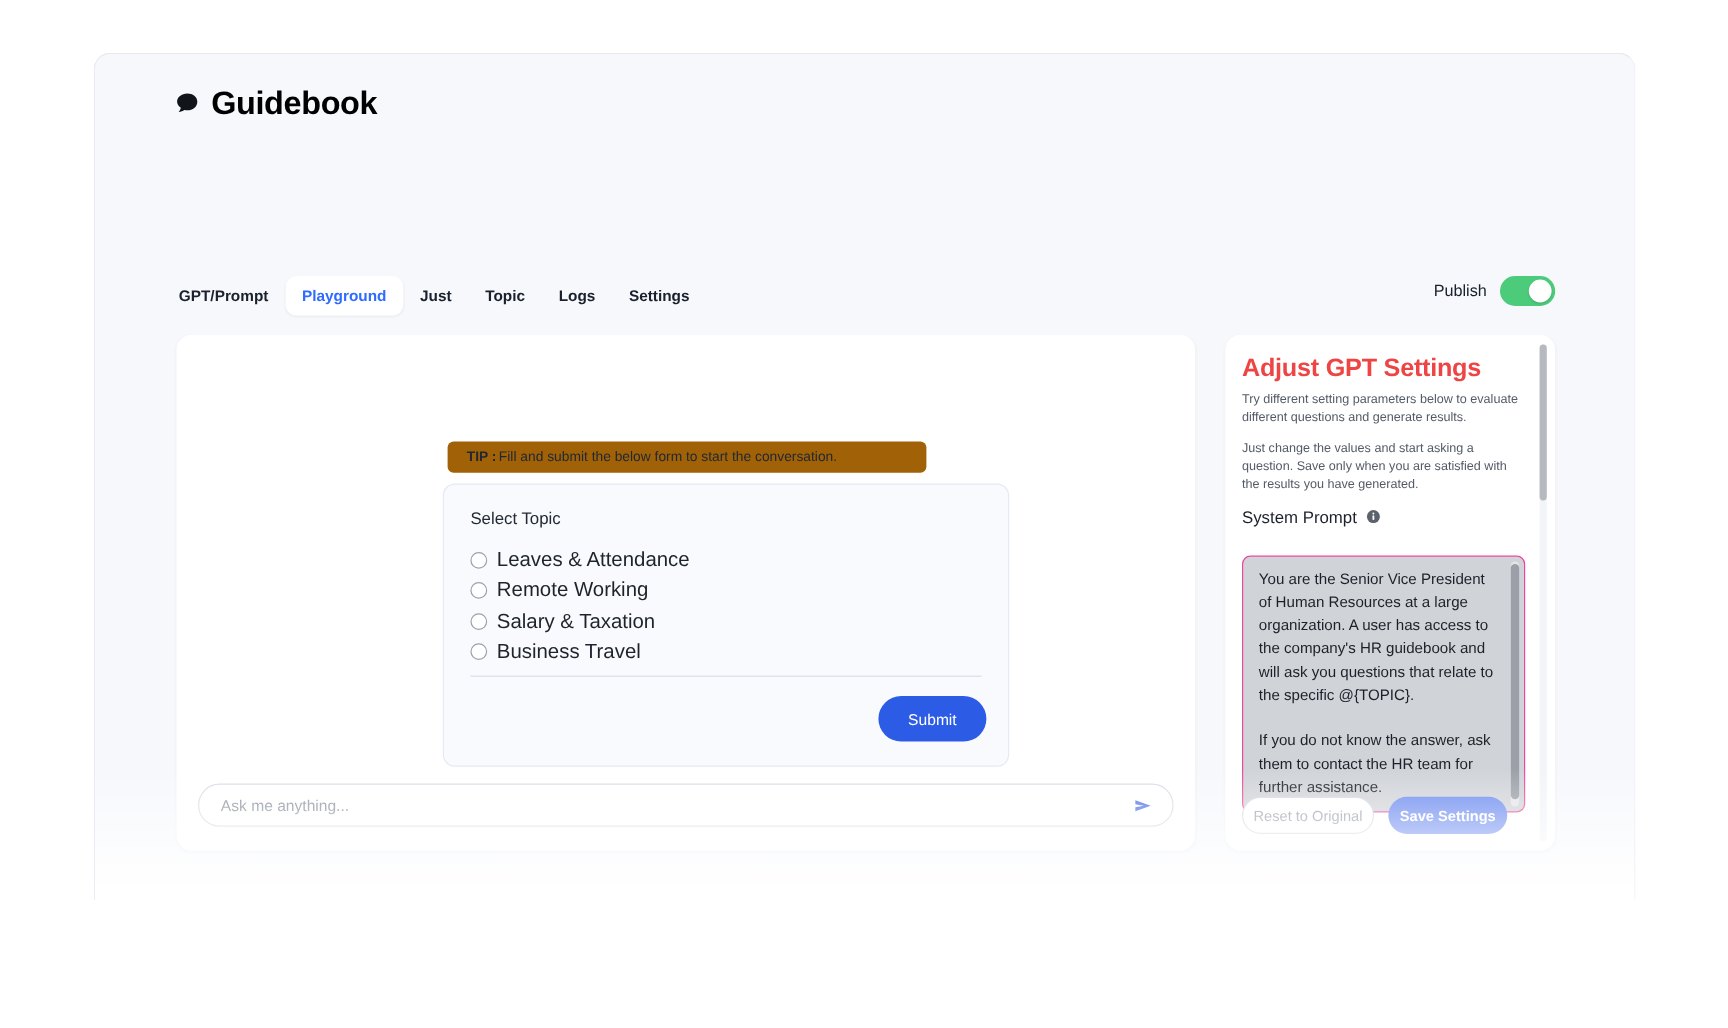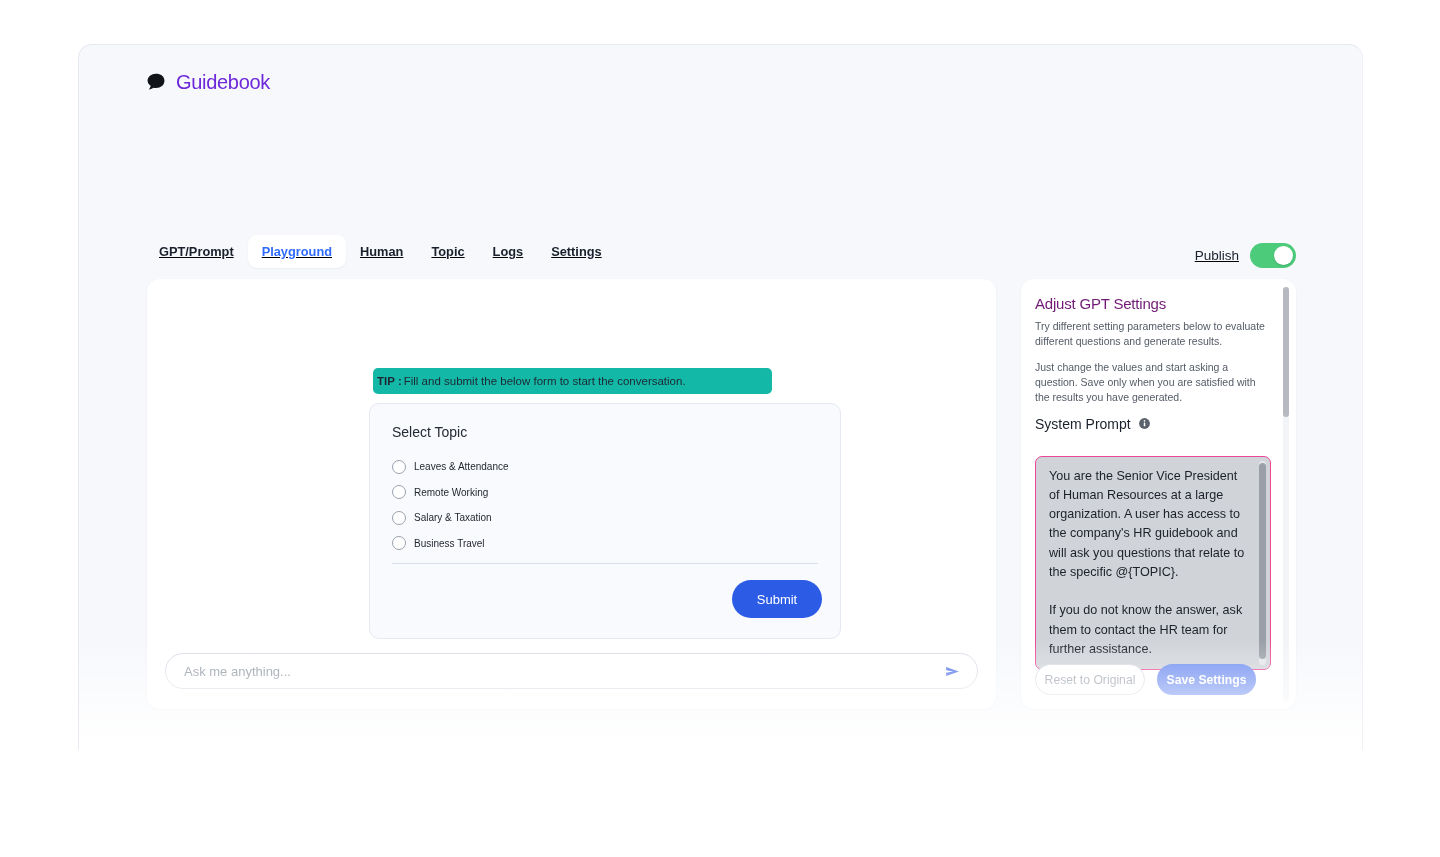--- a/index.html
+++ b/index.html
@@ -31,21 +31,21 @@
   }
 
   
   .brand {
     position: absolute;
     left: 66px; top: 26px;
     display: flex; align-items: center; gap: 9px;
   }
   .brand-icon { width: 22px; height: 22px; display:block; }
   .brand-title {
-    font-size: 20px; font-weight: normal; color: #6d28d9;
+    font-size: 27px; font-weight: bold; color: #000000;
     letter-spacing: -0.3px;
   }
 
   
   .token-card {
     position: absolute;
     left: 68px; top: 78px;
     width: 364px; height: 88px;
     background: #ffffff;
     border-radius: 12px;
@@ -59,23 +59,23 @@
   .token-count { font-size: 19px; font-weight: bold; color: #12161c; letter-spacing: -0.2px; }
   .token-sep { font-size: 12px; color: #4a515c; margin-left: 4px; }
   .token-label {
     position: absolute; left: 50px; top: 49px;
     font-size: 11.5px; color: #444b55;
   }
 
   
   .tabbar {
     position: absolute;
-    left: 66px; top: 185px;
+    left: 56px; top: 185px;
     right: 66px; height: 38px;
-    display: flex; align-items: flex-end; text-decoration: underline;
+    display: flex; align-items: flex-start;
   }
   .tab {
     font-size: 12.8px; font-weight: bold; color: #1a202c;
     padding: 9px 14px; border-radius: 9px;
     cursor: pointer; white-space: nowrap;
   }
   .tab.active { background: #ffffff; color: #2f6bff; box-shadow: 0 1px 2px rgba(16,24,40,0.05); }
   .publish-wrap {
     margin-left: auto; display: flex; align-items: center; gap: 11px;
   }
@@ -95,22 +95,22 @@
     position: absolute;
     left: 68px; top: 234px;
     width: 849px; height: 430px;
     background: #ffffff;
     border-radius: 13px;
     box-shadow: 0 1px 3px rgba(16,24,40,0.05);
   }
   .tip {
     position: absolute; left: 226px; top: 89px;
     width: 399px; height: 26px;
-    background: #14b8a6; border-radius: 5px;
-    display: flex; align-items: center; padding: 0 4px;
+    background: #a16207; border-radius: 5px;
+    display: flex; align-items: center; padding: 0 16px;
     font-size: 11.5px; color: #1f2733;
   }
   .tip b { font-weight: bold; margin-right: 2px; }
 
   .form-card {
     position: absolute; left: 222px; top: 124px;
     width: 472px; height: 236px;
     background: #f8fafd;
     border: 1px solid #e4e9f2;
     border-radius: 10px;
@@ -121,21 +121,21 @@
   }
   .radio-list { position: absolute; left: 22px; top: 50px; }
   .radio-item {
     display: flex; align-items: center; gap: 8px;
     height: 25.5px; cursor: pointer;
   }
   .radio-dot {
     width: 14px; height: 14px; border-radius: 50%;
     border: 1.4px solid #9aa2ae; background: #fff; flex: none;
   }
-  .radio-text { font-size: 10px; color: #1f242c; }
+  .radio-text { font-size: 17px; color: #1f242c; }
   .form-divider {
     position: absolute; left: 22px; right: 22px; top: 159px;
     height: 1px; background: #d9dfe8;
   }
   .submit-btn {
     position: absolute; right: 18px; top: 176px;
     width: 90px; height: 38px; border-radius: 19px;
     background: #2c5ce6; color: #fff;
     font-size: 13px; font-weight: normal;
     display: flex; align-items: center; justify-content: center;
@@ -163,21 +163,21 @@
     position: absolute;
     left: 942px; top: 234px;
     width: 275px; height: 430px;
     background: #ffffff;
     border-radius: 13px;
     box-shadow: 0 1px 3px rgba(16,24,40,0.05);
     overflow: hidden;
   }
   .settings-inner { position: absolute; left: 14px; top: 16px; right: 24px; }
   .settings-title {
-    font-size: 15px; font-weight: normal; color: #701a75;
+    font-size: 21px; font-weight: bold; color: #ef4444;
     letter-spacing: -0.2px; margin-bottom: 7px;
   }
   .settings-desc {
     font-size: 10.5px; color: #545b66; line-height: 1.42;
     margin-bottom: 11px;
   }
   .prompt-label-row {
     display: flex; align-items: center; gap: 7px; margin-bottom: 24px;
   }
   .prompt-label { font-size: 14px; color: #1c222b; }
@@ -241,21 +241,21 @@
     <svg class="brand-icon" viewBox="0 0 24 24">
       <path d="M12 2C6.9 2 2.8 5.3 2.8 9.4c0 2.3 1.3 4.4 3.4 5.7-.2 1.2-.8 2.6-2 3.9 2.2-.2 4-1 5.2-1.9.8.2 1.7.3 2.6.3 5.1 0 9.2-3.3 9.2-7.9S17.1 2 12 2z" fill="#111418"></path>
     </svg>
     <span class="brand-title">Guidebook</span>
   </div>
 
 
   <div class="tabbar">
     <div class="tab">GPT/Prompt</div>
     <div class="tab active">Playground</div>
-    <div class="tab">Human</div>
+    <div class="tab">Just</div>
     <div class="tab">Topic</div>
     <div class="tab">Logs</div>
     <div class="tab">Settings</div>
 
     <div class="publish-wrap">
       <span class="publish-label">Publish</span>
       <div class="toggle">
         <div class="toggle-knob"></div>
       </div>
     </div>

